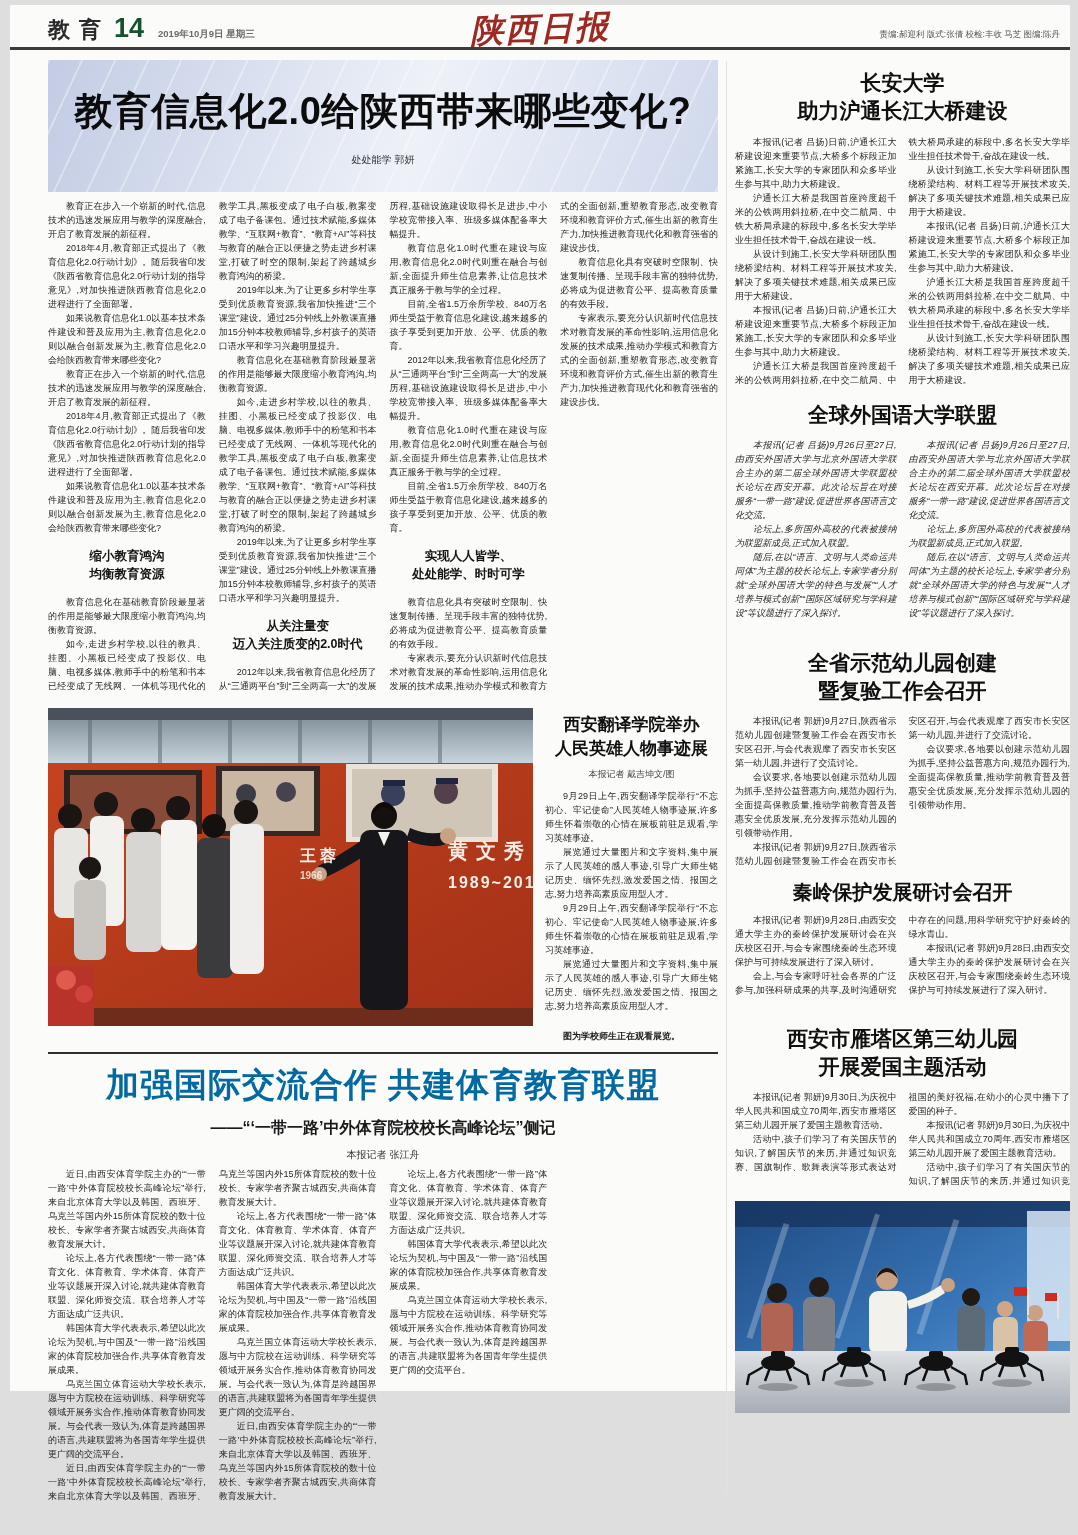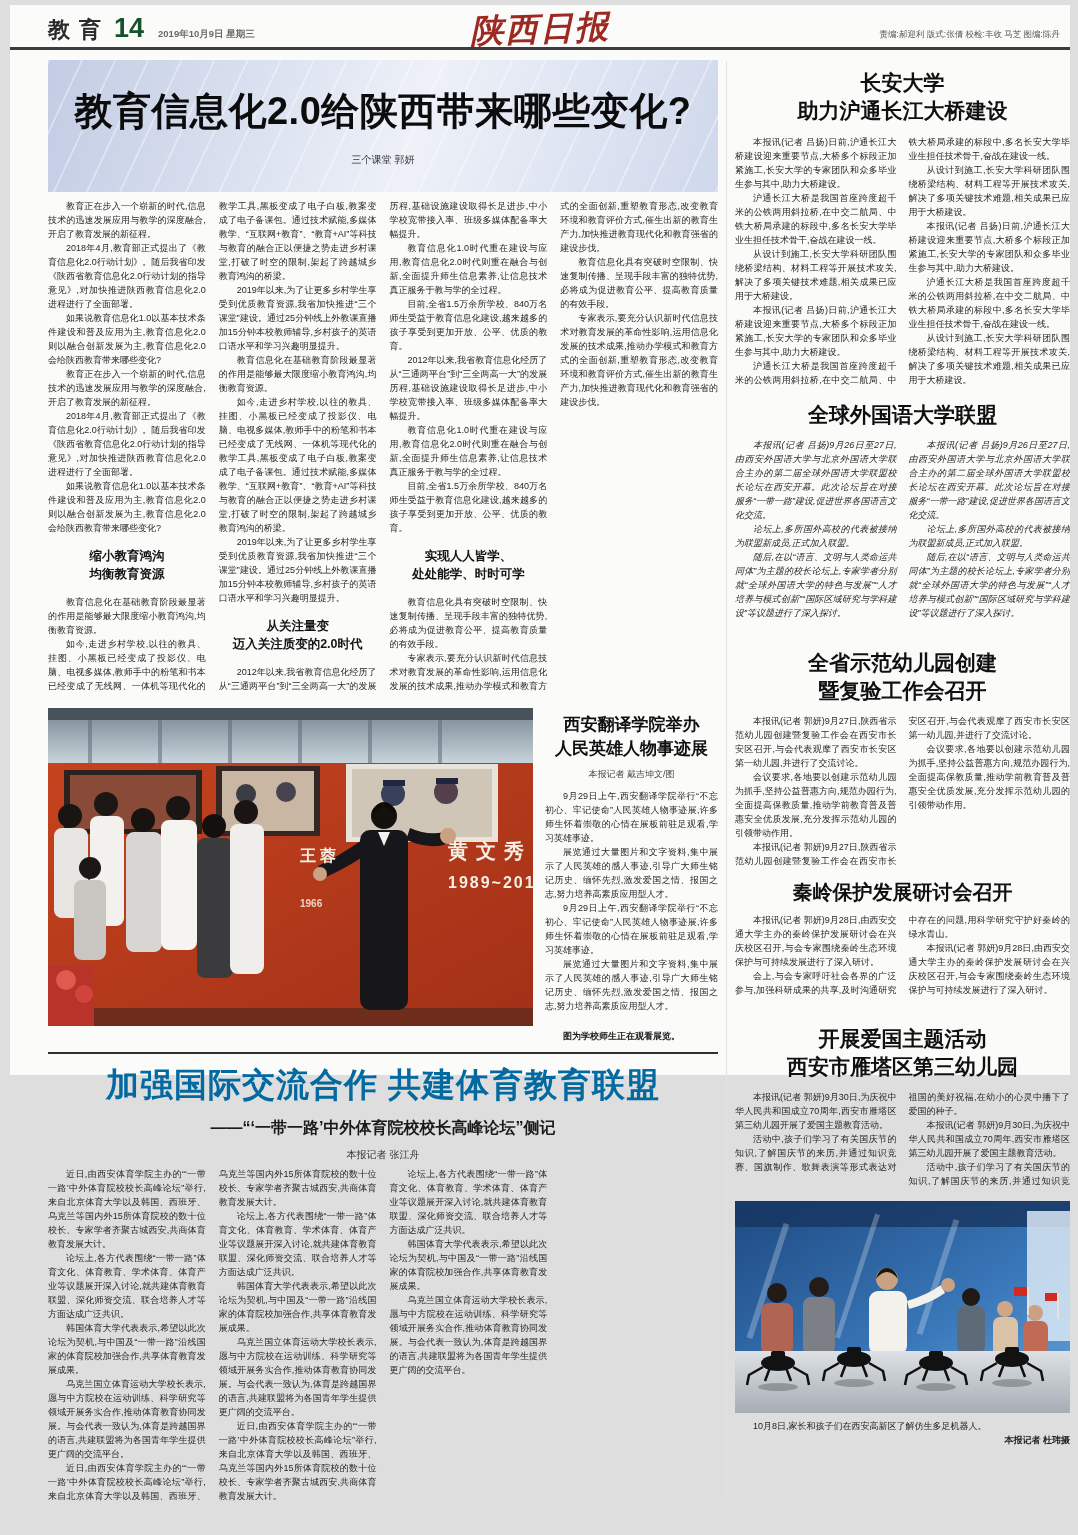--- a/index.html
+++ b/index.html
@@ -1,19 +1,19 @@
 <!DOCTYPE html>
 <html><head>
 <meta charset="utf-8">
 <style>
   * { margin:0; padding:0; box-sizing:border-box; }
   html,body { background:#e4e4e3; }
   body { font-family:"Liberation Sans", sans-serif; }
   .canvas { position:relative; width:1078px; height:1535px; background:#dedede; overflow:hidden; }
-  .sheet { position:absolute; left:10px; top:5px; width:1060px; height:1070px; background:#fbfbfa; }
+  .sheet { position:absolute; left:10px; top:5px; width:1060px; height:1386px; background:#fbfbfa; }
   .abs { position:absolute; }
 
   
   .hdr-section { font-size:22px; font-weight:bold; color:#2b2b2b; letter-spacing:9px; }
   .hdr-pageno { font-size:27px; font-weight:bold; color:#14532d; margin-left:4px; letter-spacing:0; }
   .hdr-date { font-size:9.5px; color:#6a6a6a; margin-left:14px; font-weight:bold; }
   .masthead { font-family:"DejaVu Serif", serif; font-style:italic; font-weight:bold;
               font-size:33px; color:#9c2a23; transform:rotate(-2deg); letter-spacing:2px; }
   .hdr-credits { font-size:8.5px; color:#555; }
   .hdr-rule { background:#3c3c3c; }
@@ -73,21 +73,21 @@
     <div class="abs" style="left:380px; top:2px; width:300px; text-align:center;">
       <span class="masthead" style="display:inline-block;">陕西日报</span>
     </div>
     <div class="abs hdr-credits" style="right:10px; top:24px;">责编:郝迎利 版式:张倩 校检:丰收 马芝 图编:陈丹</div>
     <div class="abs hdr-rule" style="left:0; top:42px; width:1060px; height:3px;"></div>
 
     <div class="abs vrule" style="left:716px; top:56px; width:1px; height:1434px;"></div>
 
     <section class="abs feature-banner" style="left:38px; top:55px; width:670px; height:132px;">
       <h1 class="feature-title">教育信息化2.0给陕西带来哪些变化?</h1>
-      <div class="feature-byline">三个课堂 郭妍</div>
+      <div class="feature-byline">处处能学 郭妍</div>
     </section>
 
     <div class="abs col-text cols4" style="left:38px; top:194px; width:670px; height:506px;">
       <div>
           <p>教育正在步入一个崭新的时代,信息技术的迅速发展应用与教学的深度融合,开启了教育发展的新征程。</p>
           <p>2018年4月,教育部正式提出了《教育信息化2.0行动计划》。随后我省印发《陕西省教育信息化2.0行动计划的指导意见》,对加快推进陕西教育信息化2.0进程进行了全面部署。</p>
           <p>如果说教育信息化1.0以基本技术条件建设和普及应用为主,教育信息化2.0则以融合创新发展为主,教育信息化2.0会给陕西教育带来哪些变化?</p>
           <p>教育正在步入一个崭新的时代,信息技术的迅速发展应用与教学的深度融合,开启了教育发展的新征程。</p>
           <p>2018年4月,教育部正式提出了《教育信息化2.0行动计划》。随后我省印发《陕西省教育信息化2.0行动计划的指导意见》,对加快推进陕西教育信息化2.0进程进行了全面部署。</p>
           <p>如果说教育信息化1.0以基本技术条件建设和普及应用为主,教育信息化2.0则以融合创新发展为主,教育信息化2.0会给陕西教育带来哪些变化?</p>
@@ -187,21 +187,21 @@
           <path d="M323 108 q13 -18 26 0 q-4 -14 -13 -14 q-9 0 -13 14 Z" fill="#0d0a08"></path>
           <rect x="312" y="122" width="48" height="180" rx="10" fill="#17161a"></rect>
           <path d="M330 124 l6 14 l6 -14 Z" fill="#f4f2ee"></path>
           <path d="M314 132 q-26 18 -44 26 l6 12 q22 -10 40 -22 Z" fill="#17161a"></path>
           <circle cx="272" cy="166" r="7" fill="#caa183"></circle>
           <path d="M358 132 q26 10 40 4 l-2 -12 q-16 4 -34 -4 Z" fill="#17161a"></path>
           <circle cx="400" cy="128" r="8" fill="#caa183"></circle>
         </g>
       </svg>
       <span class="wall-label" style="left:252px; top:138px; font-size:16px; letter-spacing:4px;">王蓉</span>
-      <span class="wall-label" style="left:252px; top:162px; font-size:10px; opacity:.85;margin-top:28px;">1966</span>
+      <span class="wall-label" style="left:252px; top:162px; font-size:10px; opacity:.85;">1966</span>
       <span class="wall-label" style="left:400px; top:130px; font-size:20px; letter-spacing:8px;">黄文秀</span>
       <span class="wall-label" style="left:400px; top:166px; font-size:16px; letter-spacing:2px;">1989~2019</span>
     </div>
 
     <section class="abs" style="left:535px; top:708px; width:173px; height:338px;">
       <h2 class="ps-title">西安翻译学院举办</h2>
       <h2 class="ps-title">人民英雄人物事迹展</h2>
       <div class="ps-byline">本报记者 戴吉坤文/图</div>
       <div class="col-text" style="height:238px; margin-top:8px;">
           <p>9月29日上午,西安翻译学院举行“不忘初心、牢记使命”人民英雄人物事迹展,许多师生怀着崇敬的心情在展板前驻足观看,学习英雄事迹。</p>
@@ -276,22 +276,22 @@
     <section class="abs" style="left:725px; top:874px; width:335px;">
       <div class="r-title r-title-sm">秦岭保护发展研讨会召开</div>
       <div class="col-text cols2" style="height:108px; margin-top:8px;">
           <p>本报讯(记者 郭妍)9月28日,由西安交通大学主办的秦岭保护发展研讨会在兴庆校区召开,与会专家围绕秦岭生态环境保护与可持续发展进行了深入研讨。</p>
           <p>会上,与会专家呼吁社会各界的广泛参与,加强科研成果的共享,及时沟通研究中存在的问题,用科学研究守护好秦岭的绿水青山。</p>
           <p>本报讯(记者 郭妍)9月28日,由西安交通大学主办的秦岭保护发展研讨会在兴庆校区召开,与会专家围绕秦岭生态环境保护与可持续发展进行了深入研讨。</p>
         </div>
     </section>
 
     <section class="abs" style="left:725px; top:1020px; width:335px;">
+      <div class="r-title">西安市雁塔区第三幼儿园</div>
       <div class="r-title">开展爱国主题活动</div>
-      <div class="r-title">西安市雁塔区第三幼儿园</div>
       <div class="col-text cols2" style="height:110px; margin-top:9px;">
           <p>本报讯(记者 郭妍)9月30日,为庆祝中华人民共和国成立70周年,西安市雁塔区第三幼儿园开展了爱国主题教育活动。</p>
           <p>活动中,孩子们学习了有关国庆节的知识,了解国庆节的来历,并通过知识竞赛、国旗制作、歌舞表演等形式表达对祖国的美好祝福,在幼小的心灵中播下了爱国的种子。</p>
           <p>本报讯(记者 郭妍)9月30日,为庆祝中华人民共和国成立70周年,西安市雁塔区第三幼儿园开展了爱国主题教育活动。</p>
           <p>活动中,孩子们学习了有关国庆节的知识,了解国庆节的来历,并通过知识竞赛、国旗制作、歌舞表演等形式表达对祖国的美好祝福,在幼小的心灵中播下了爱国的种子。</p>
         </div>
     </section>
 
     <div class="abs photo-frame" style="left:725px; top:1196px; width:335px; height:212px;">
       <svg width="335" height="212" viewBox="0 0 335 212">
@@ -355,19 +355,15 @@
             <rect x="270" y="146" width="14" height="8" rx="2"></rect>
         </g>
         <g fill="#2a2a2a" opacity="0.3">
           <ellipse cx="43" cy="186" rx="20" ry="4"></ellipse>
             <ellipse cx="119" cy="182" rx="20" ry="4"></ellipse>
           <ellipse cx="201" cy="186" rx="20" ry="4"></ellipse>
             <ellipse cx="277" cy="182" rx="20" ry="4"></ellipse>
         </g>
       </svg>
     </div>
-    <div class="abs" style="left:725px; top:1414px; width:335px;">
-      <p class="caption">10月8日,家长和孩子们在西安高新区了解仿生多足机器人。</p>
-      <p class="credit">本报记者 杜玮摄</p>
-    </div>
 
   </div>
 </div>
 
 </body></html>

